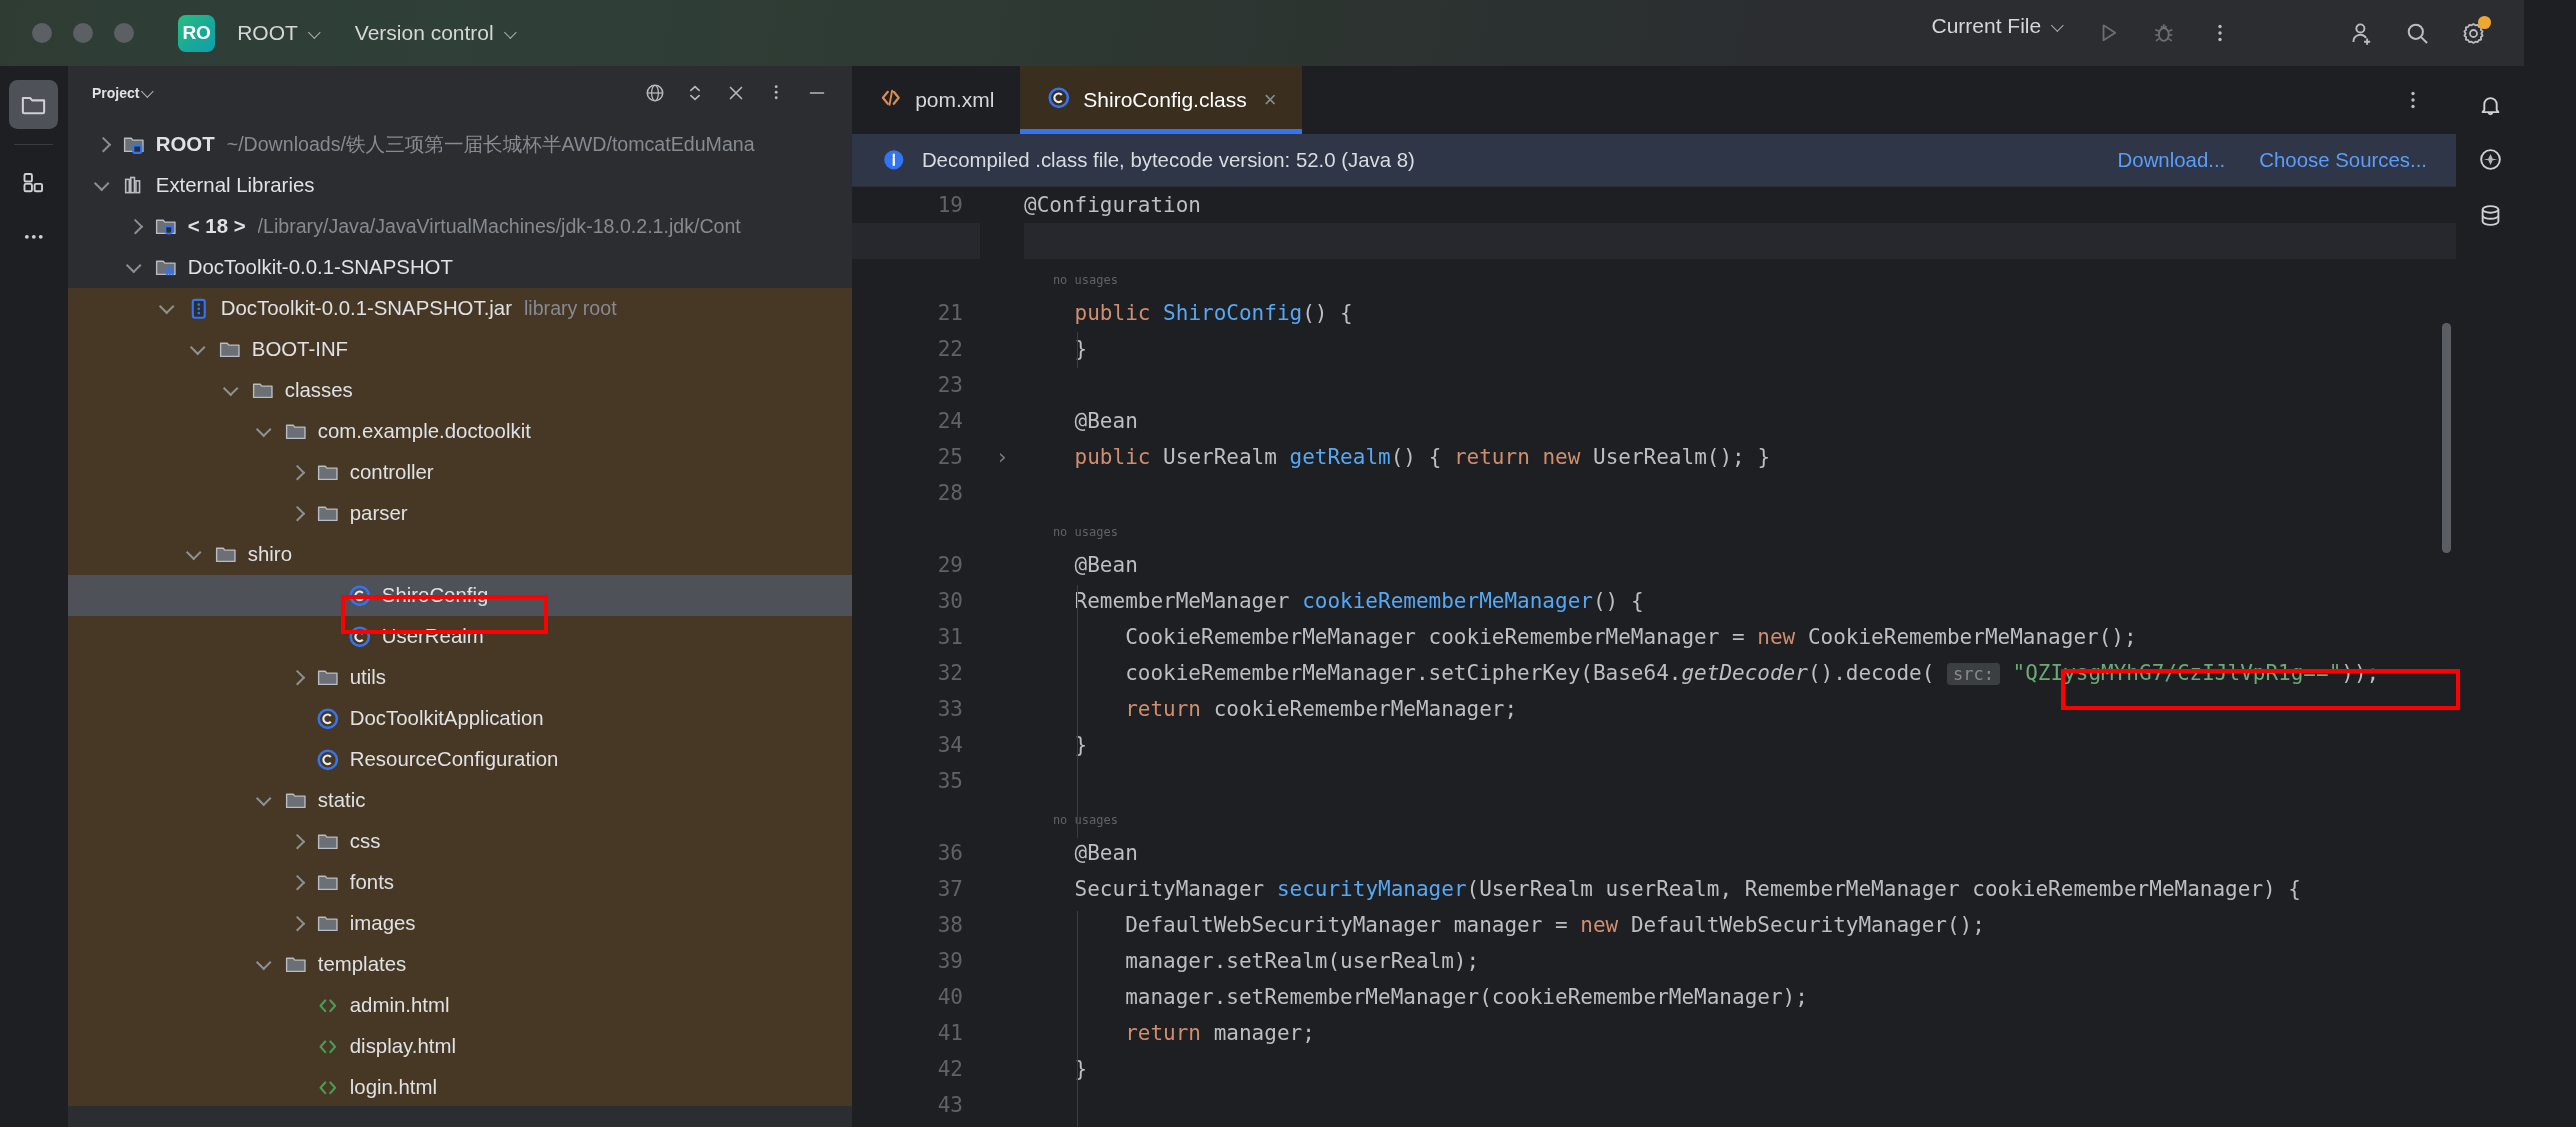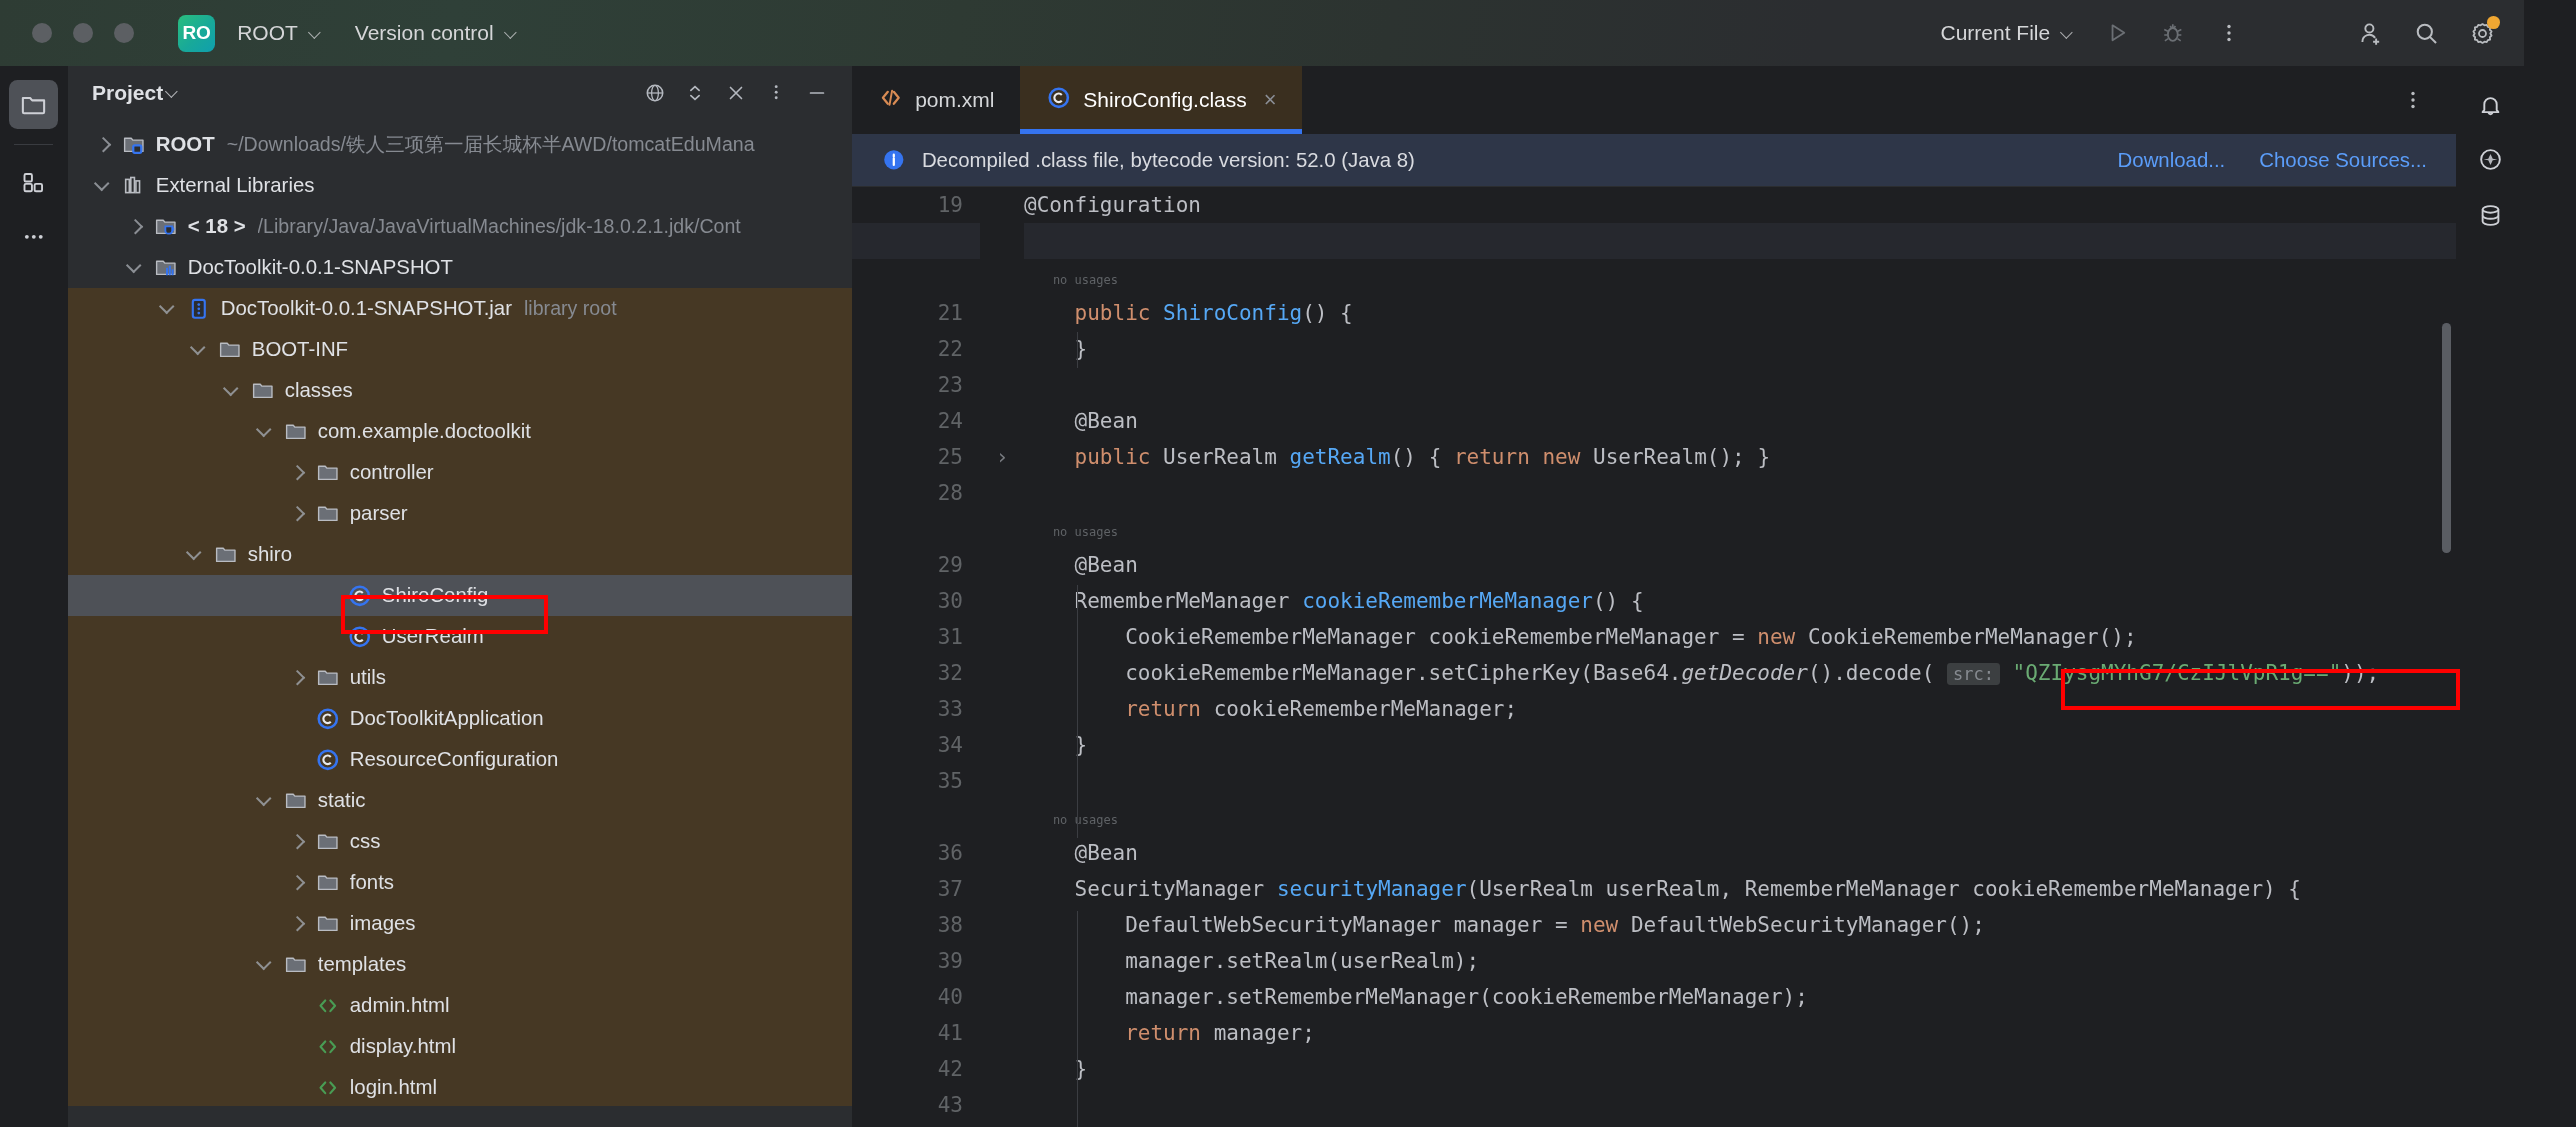--- a/index.html
+++ b/index.html
@@ -29,21 +29,21 @@
     display:flex; align-items:center; gap:11px; color:#d5d6d8;
     font-size:21px; padding:5.1px 10.2px; border-radius:6px; margin-left:12px;
     white-space:nowrap;
   }
   .chev { width:13.6px; height:13.6px; display:inline-block; position:relative; opacity:.75; }
   .chev::after {
     content:""; position:absolute; left:0.9px; top:1.7px;
     width:7.7px; height:7.7px; border-right:1.9px solid currentColor; border-bottom:1.9px solid currentColor;
     transform:rotate(45deg);
   }
-  .tb-right { margin-left:auto; display:flex; align-items:center; gap:8px; padding-right:18px; }
+  .tb-right { margin-left:auto; display:flex; align-items:flex-start; gap:8px; padding-right:27px; }
   .ico-btn {
     width:48px; height:48px; display:flex; align-items:center; justify-content:center;
     border-radius:6.8px; position:relative; color:#b9bcc0;
   }
   .ico-btn.dim { color:#6b6f74; }
   .badge-dot {
     position:absolute; top:6.8px; right:6px; width:12.8px; height:12.8px;
     border-radius:50%; background:#f0a732;
   }
 
@@ -65,21 +65,21 @@
 
   
   .project {
     width:784px; flex:0 0 784px; background:#2b2d30;
     display:flex; flex-direction:column; min-width:0; position:relative;
   }
   .proj-head {
     height:53px; flex:0 0 53px; display:flex; align-items:center; padding:0 17px 0 24px;
   }
   .proj-title {
-    font-size:21px; font-weight:700; color:#dfe1e5; display:flex; align-items:center; gap:3px;
+    font-size:14px; font-weight:700; color:#dfe1e5; display:flex; align-items:center; gap:3px;
   }
   .proj-actions { margin-left:auto; display:flex; align-items:center; gap:3.4px; color:#b4b8bf; }
   .pa { width:37px; height:37px; display:flex; align-items:center; justify-content:center; border-radius:6px; }
 
   .tree { flex:1; overflow:hidden; padding-top:5.1px; position:relative; }
   .row {
     height:41px; display:flex; align-items:center; white-space:nowrap;
     font-size:20.4px; color:#dfe1e5; position:relative; padding-right:8.5px;
   }
   .row .arrow {

